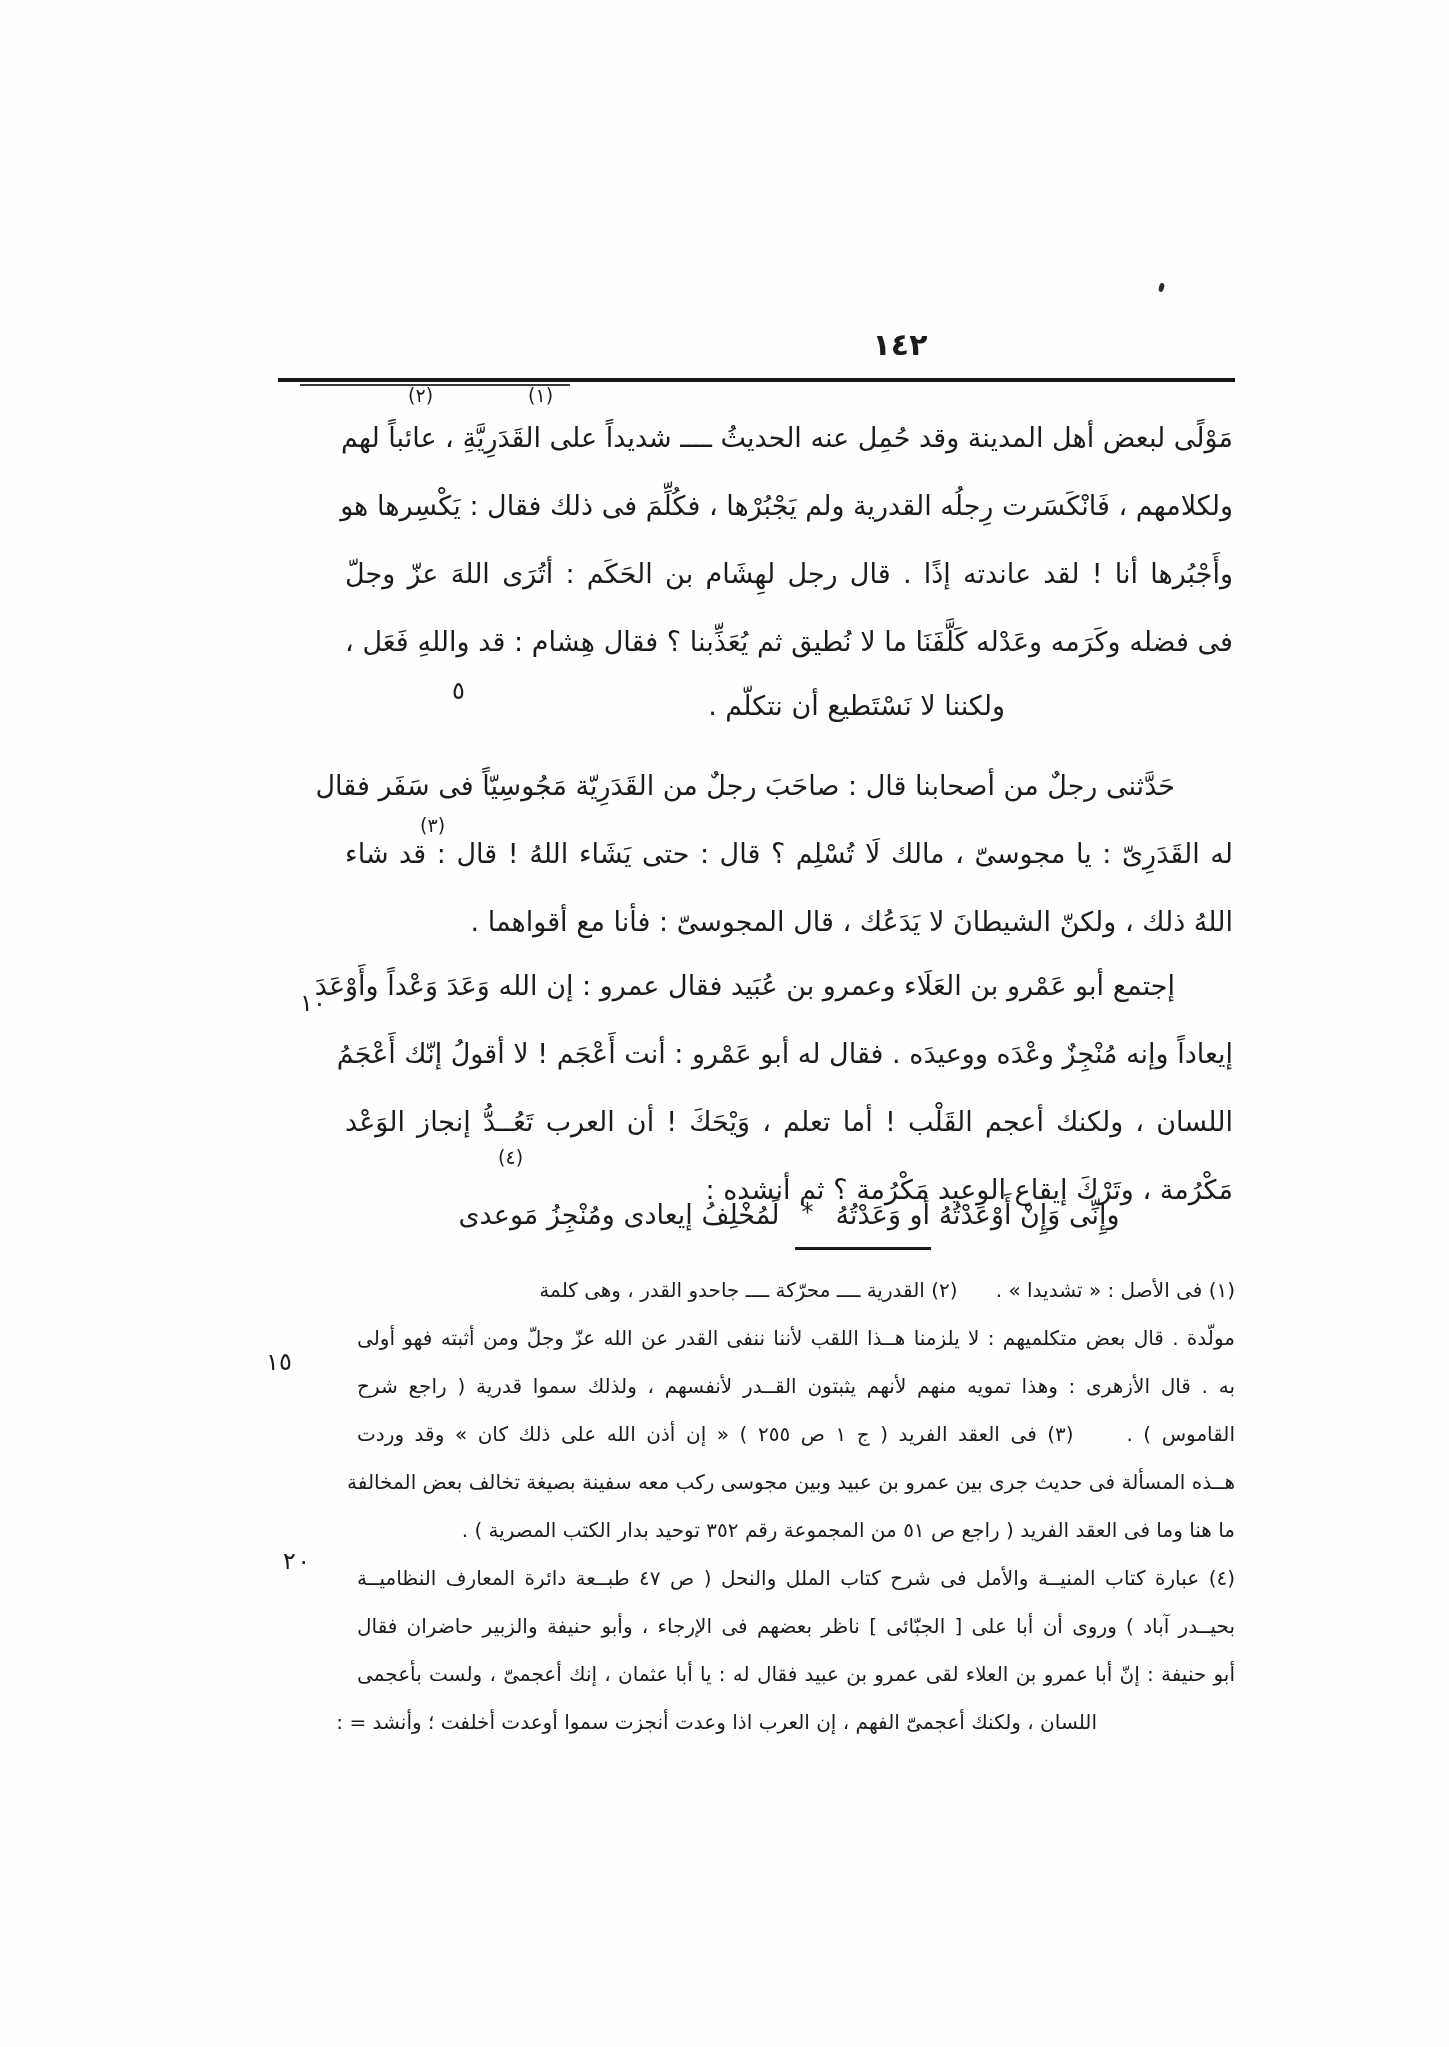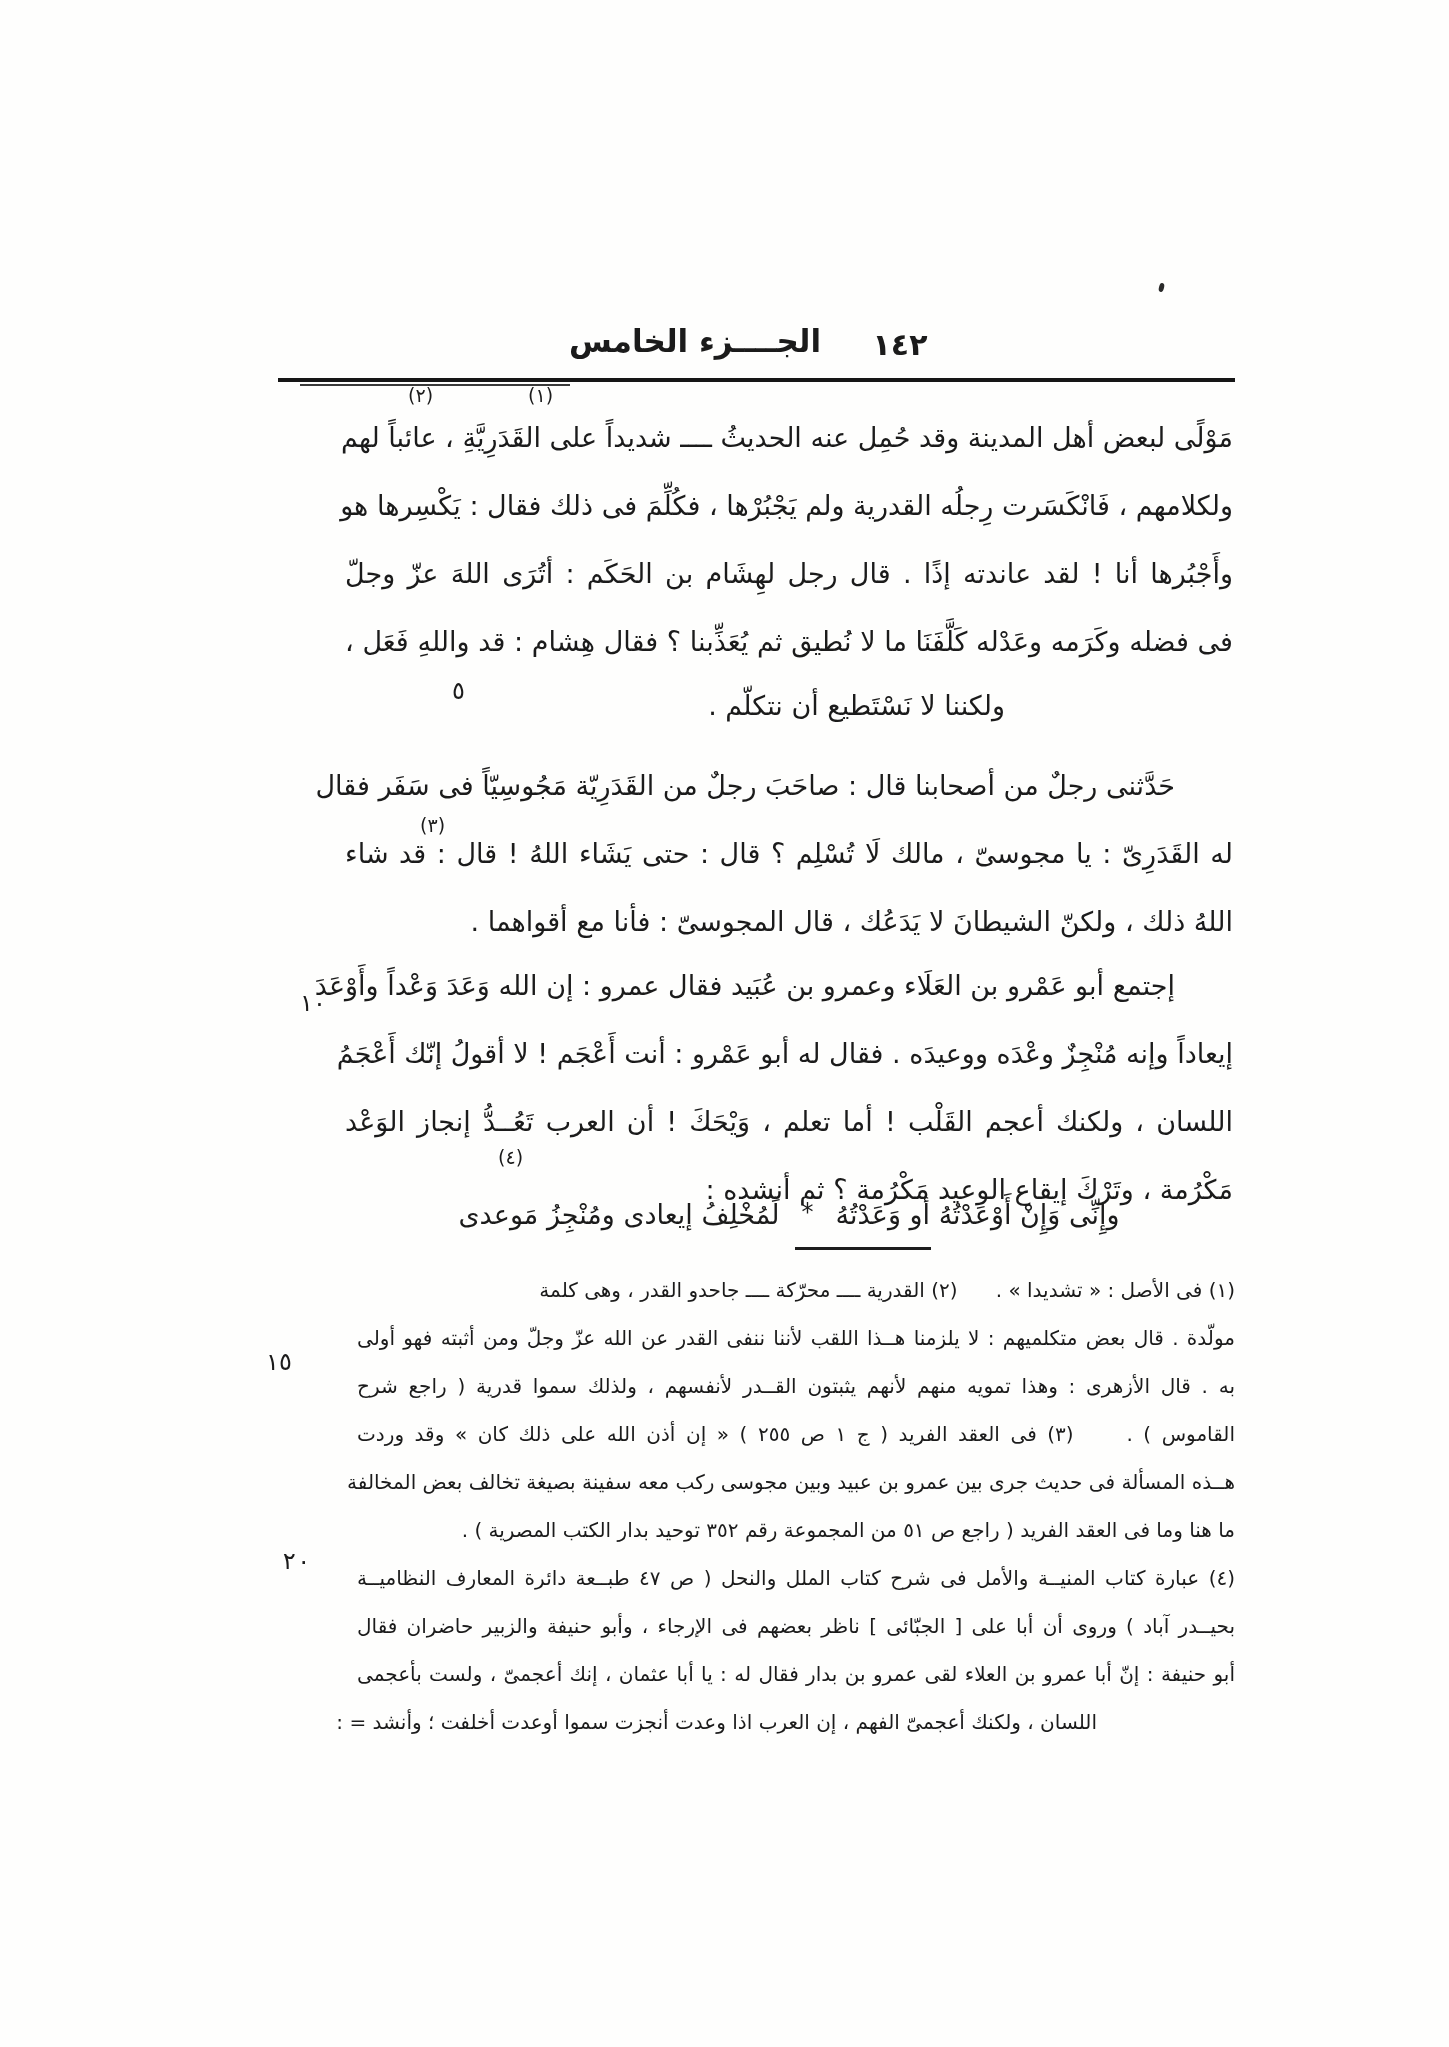--- a/index.html
+++ b/index.html
@@ -50,21 +50,20 @@
   .fline.natural{text-align:right;text-align-last:right;}
   .f1{top:1266px;} .f2{top:1314px;} .f3{top:1362px;} .f4{top:1410px;} .f5{top:1458px;}
   .f6{top:1506px;} .f7{top:1554px;} .f8{top:1602px;} .f9{top:1650px;}
   .f10{top:1698px;right:138px;}
 </style>
 </head>
 <body>
 
 <div class="page">
 
-  <div class="hdr-title">الجــــزء الخامس</div>
   <div class="hdr-num">١٤٢</div>
   <div class="hdr-rule"></div>
   <div class="hdr-rule2"></div>
   <div class="speck"></div>
 
   <div class="fnref r1">(١)</div>
   <div class="fnref r2">(٢)</div>
   <div class="fnref r3">(٣)</div>
   <div class="fnref r4">(٤)</div>
 
@@ -98,17 +97,17 @@
 
   <div class="fn-col">
     <div class="fline f1 natural">(١) فى الأصل : « تشديدا » .&nbsp;&nbsp;&nbsp;&nbsp;&nbsp;&nbsp;(٢) القدرية ــــ محرّكة ــــ جاحدو القدر ، وهى كلمة</div>
     <div class="fline f2">مولّدة . قال بعض متكلميهم : لا يلزمنا هــذا اللقب لأننا ننفى القدر عن الله عزّ وجلّ ومن أثبته فهو أولى</div>
     <div class="fline f3">به . قال الأزهرى : وهذا تمويه منهم لأنهم يثبتون القــدر لأنفسهم ، ولذلك سموا قدرية ( راجع شرح</div>
     <div class="fline f4">القاموس ) .&nbsp;&nbsp;&nbsp;&nbsp;&nbsp;(٣) فى العقد الفريد ( ج ١ ص ٢٥٥ ) « إن أذن الله على ذلك كان » وقد وردت</div>
     <div class="fline f5">هــذه المسألة فى حديث جرى بين عمرو بن عبيد وبين مجوسى ركب معه سفينة بصيغة تخالف بعض المخالفة</div>
     <div class="fline f6 natural">ما هنا وما فى العقد الفريد ( راجع ص ٥١ من المجموعة رقم ٣٥٢ توحيد بدار الكتب المصرية ) .</div>
     <div class="fline f7">(٤) عبارة كتاب المنيــة والأمل فى شرح كتاب الملل والنحل ( ص ٤٧ طبــعة دائرة المعارف النظاميــة</div>
     <div class="fline f8">بحيــدر آباد ) وروى أن أبا على [ الجبّائى ] ناظر بعضهم فى الإرجاء ، وأبو حنيفة والزبير حاضران فقال</div>
-    <div class="fline f9">أبو حنيفة : إنّ أبا عمرو بن العلاء لقى عمرو بن بدار فقال له : يا أبا عثمان ، إنك أعجمىّ ، ولست بأعجمى</div>
+    <div class="fline f9">أبو حنيفة : إنّ أبا عمرو بن العلاء لقى عمرو بن عبيد فقال له : يا أبا عثمان ، إنك أعجمىّ ، ولست بأعجمى</div>
     <div class="fline f10 natural">اللسان ، ولكنك أعجمىّ الفهم ، إن العرب اذا وعدت أنجزت سموا أوعدت أخلفت ؛ وأنشد = :</div>
   </div>
 
 </div>
 
 </body></html>

